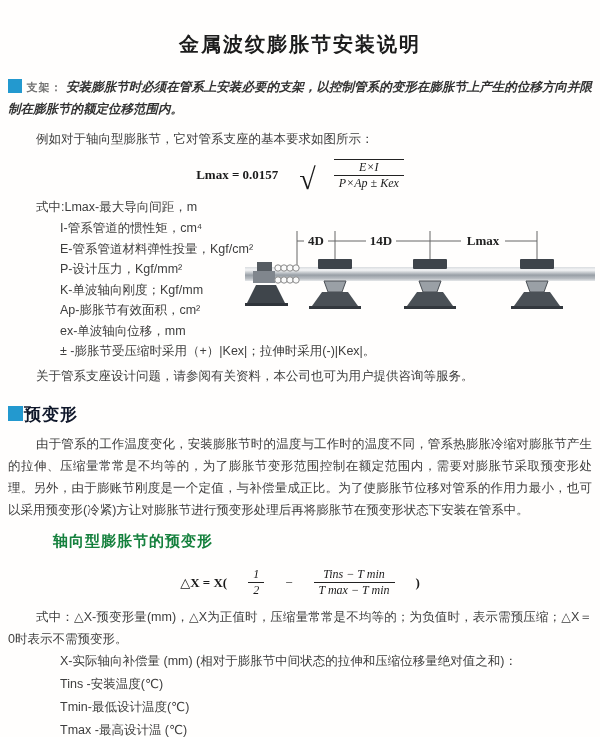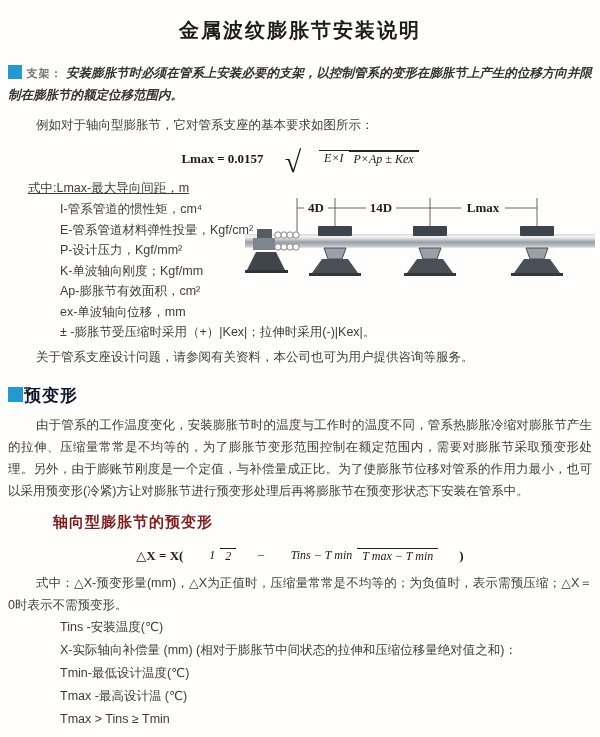--- a/index.html
+++ b/index.html
@@ -3,60 +3,60 @@
 <meta charset="utf-8">
 <style>
   html,body{margin:0;padding:0;background:#ffffff;}
   .page{
     width:600px;height:737px;box-sizing:border-box;
     padding:0 8px;overflow:hidden;background:#fffefd;
     font-family:"Liberation Sans","DejaVu Sans",sans-serif;
     color:#3d3d3d;font-size:12.5px;line-height:1.76;
   }
   h1.doc-title{
-    margin:0;padding-top:13px;font-size:20px;letter-spacing:2px;
+    margin:0;padding-top:27px;font-size:20px;letter-spacing:2px;
     text-align:center;color:#1c1c1c;font-weight:bold;
   }
   .bullet{
     display:inline-block;width:14px;height:14px;background:#2399cf;
     vertical-align:-2px;margin-right:1px;
   }
   .bullet.big{width:15px;height:15px;}
   .sec-label{color:#737373;font-size:11px;font-weight:bold;letter-spacing:1px;}
   p{margin:0;}
   .p-intro{margin-top:14px;text-align:justify;}
   .p-intro .intro-text{font-weight:bold;color:#333;font-style:italic;}
   .p-example{margin-top:8px;text-indent:28px;}
   
   .formula{
     display:flex;justify-content:center;align-items:center;gap:21px;
     font-family:"Liberation Serif","DejaVu Serif",serif;color:#1a1a1a;
     font-size:13px;line-height:1.2;
   }
   .formula .lhs{font-weight:bold;font-style:normal;}
-  .frac{display:inline-flex;flex-direction:row;
+  .frac{display:inline-flex;flex-direction:column;align-items:center;
     font-style:italic;font-size:12px;line-height:1.25;}
   .frac .num{padding:0 5px;}
   .frac .den{border-top:1px solid #222;padding:0 5px;}
   .radical{font-size:30px;line-height:0.9;font-style:normal;margin-right:-3px;transform:translateY(3px);}
   .rooted{border-top:1.5px solid #222;}
   .formula-1{margin:9px 0 6px;}
   .formula-2{margin:10px 0 8px;}
   
   .params-wrap{position:relative;margin-top:2px;}
-  .param-head{margin-left:20px;line-height:21px;text-decoration:underline;}
+  .param-head{margin-left:28px;line-height:21px;}
   .param{margin-left:52px;line-height:20.5px;}
-  .diagram{position:absolute;left:237px;top:12px;width:350px;height:100px;}
+  .diagram{position:absolute;left:237px;top:26px;width:350px;height:100px;}
   .diagram svg{display:block;}
   .dim-label{font-family:"Liberation Serif","DejaVu Serif",serif;font-weight:bold;font-size:13px;fill:#222;}
   .p-note{margin-top:3px;text-indent:28px;}
   h2.sec-head{margin:13px 0 3px;font-size:17px;font-weight:bold;color:#0f172a;letter-spacing:1px;}
   h2.sec-head .bullet{vertical-align:-1px;}
   .p-main{text-align:justify;text-indent:28px;}
-  h3.sub-head{margin:7px 0 13px 45px;font-size:15px;font-weight:bold;color:#7f1d1d;letter-spacing:1px;}
+  h3.sub-head{margin:7px 0 13px 45px;font-size:15px;font-weight:bold;color:#15803d;letter-spacing:1px;}
   .p-explain{text-align:justify;text-indent:28px;}
   .item{margin-left:52px;line-height:23px;}
 </style>
 </head>
 <body>
 
 <div class="page">
 
   <h1 class="doc-title">金属波纹膨胀节安装说明</h1>
 
@@ -172,19 +172,19 @@
     <span>−</span>
     <span class="frac">
       <span class="num">Tins − T min</span>
       <span class="den">T max − T min</span>
     </span>
     <span class="lhs">)</span>
   </div>
 
   <p class="p-explain">式中：△X-预变形量(mm)，△X为正值时，压缩量常常是不均等的；为负值时，表示需预压缩；△X＝0时表示不需预变形。</p>
 
+  <p class="item">X-实际轴向补偿量 (mm) (相对于膨胀节中间状态的拉伸和压缩位移量绝对值之和)：</p>
   <p class="item">Tins -安装温度(℃)</p>
-  <p class="item">X-实际轴向补偿量 (mm) (相对于膨胀节中间状态的拉伸和压缩位移量绝对值之和)：</p>
   <p class="item">Tmin-最低设计温度(℃)</p>
   <p class="item">Tmax -最高设计温 (℃)</p>
   <p class="item">Tmax &gt; Tins ≥ Tmin</p>
 
 </div>
 
 </body></html>

